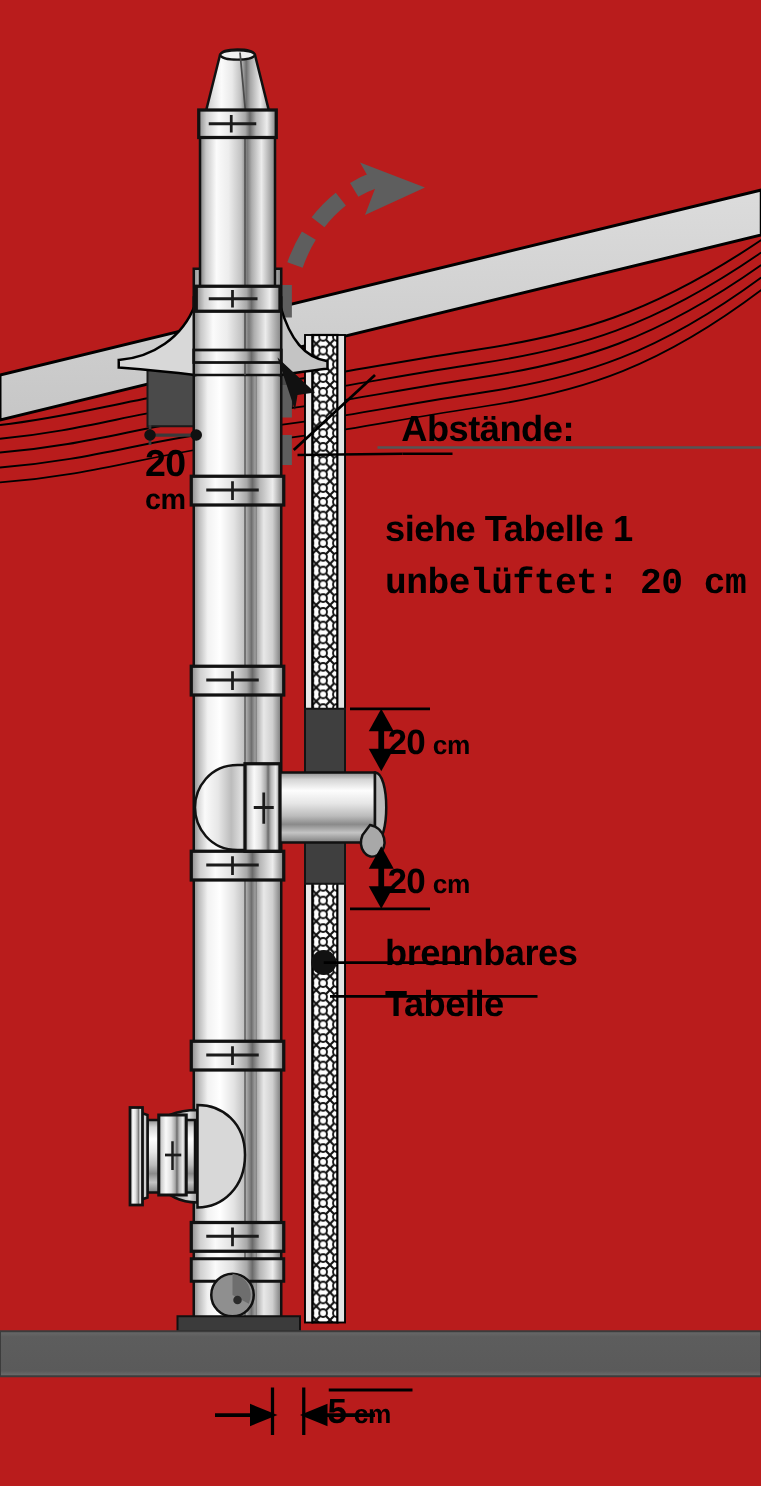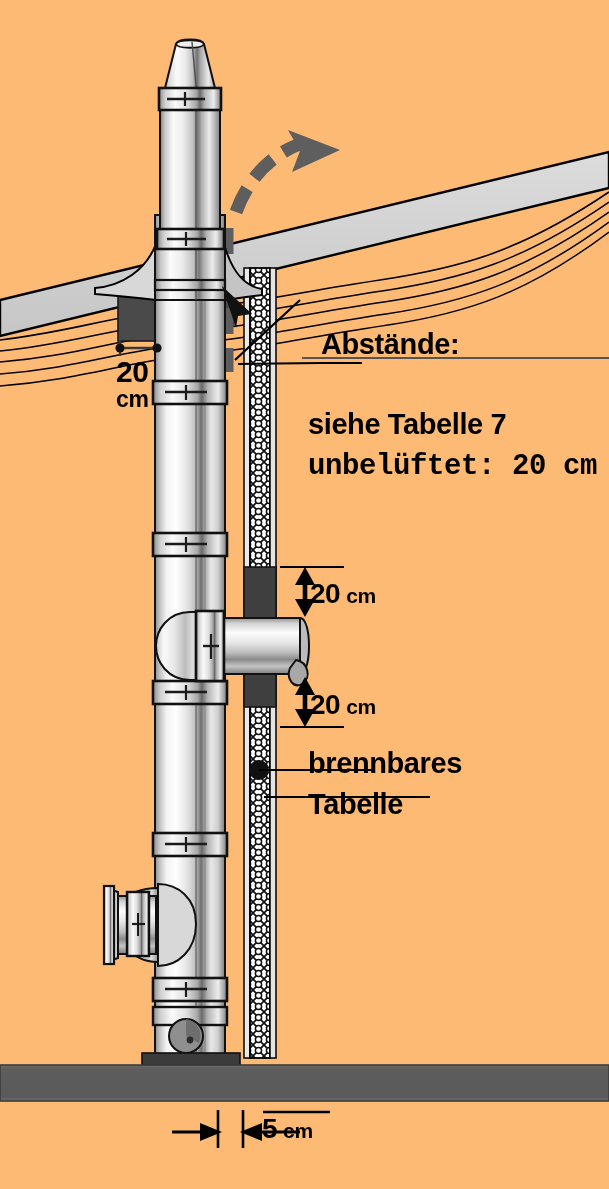--- a/index.html
+++ b/index.html
@@ -1,18 +1,18 @@
 <!DOCTYPE html>
 <html><head>
 <meta charset="utf-8">
 <style>
   html,body{margin:0;padding:0;background:#ffffff;}
   body{width:609px;height:1189px;overflow:hidden;
        font-family:"Liberation Sans","DejaVu Sans",sans-serif;}
-  #stage{position:relative;width:609px;height:1189px;background:#fdba74;}
+  #stage{position:relative;width:609px;height:1189px;background:#b91c1c;}
   #stage svg{position:absolute;left:0;top:0;}
   .lbl{position:absolute;color:#000;font-weight:bold;white-space:nowrap;
        font-family:"Liberation Sans","DejaVu Sans",sans-serif;line-height:1.0;}
   .lbl-big{font-size:29px;letter-spacing:-0.4px;}
   .lbl-num{font-size:28px;letter-spacing:-0.5px;}
   .lbl-unit{font-size:21px;letter-spacing:-0.3px;}
   .lbl-20{font-size:30px;letter-spacing:-0.5px;}
   .lbl-cm{font-size:23px;letter-spacing:-0.3px;}
   .row{position:absolute;display:flex;align-items:baseline;gap:6px;}
 </style>
@@ -302,21 +302,21 @@
     <line x1="263" y1="1112" x2="330" y2="1112" stroke="#000" stroke-width="2.4"></line>
   </g>
 </svg>
 
 <div class="lbl lbl-20" style="left:116px;top:357px;">20</div>
 <div class="lbl lbl-cm" style="left:116px;top:388px;">cm</div>
 
 <div class="lbl lbl-big" style="left:308px;top:330px;margin-left:13px;">Abstände:</div>
 
 
-<div class="lbl lbl-big" style="left:308px;top:410px;">siehe Tabelle 7</div>
+<div class="lbl lbl-big" style="left:308px;top:410px;">siehe Tabelle 1</div>
 
 <div class="lbl lbl-big" style="left:308px;top:452px;font-family:Liberation Mono, monospace;">unbelüftet: 20 cm</div>
 
 <div class="row" style="left:310px;top:578px;">
   <span class="lbl-num" style="font-weight:bold;">20</span>
   <span class="lbl-unit" style="font-weight:bold;">cm</span>
 </div>
 
 <div class="row" style="left:310px;top:689px;">
   <span class="lbl-num" style="font-weight:bold;">20</span>

